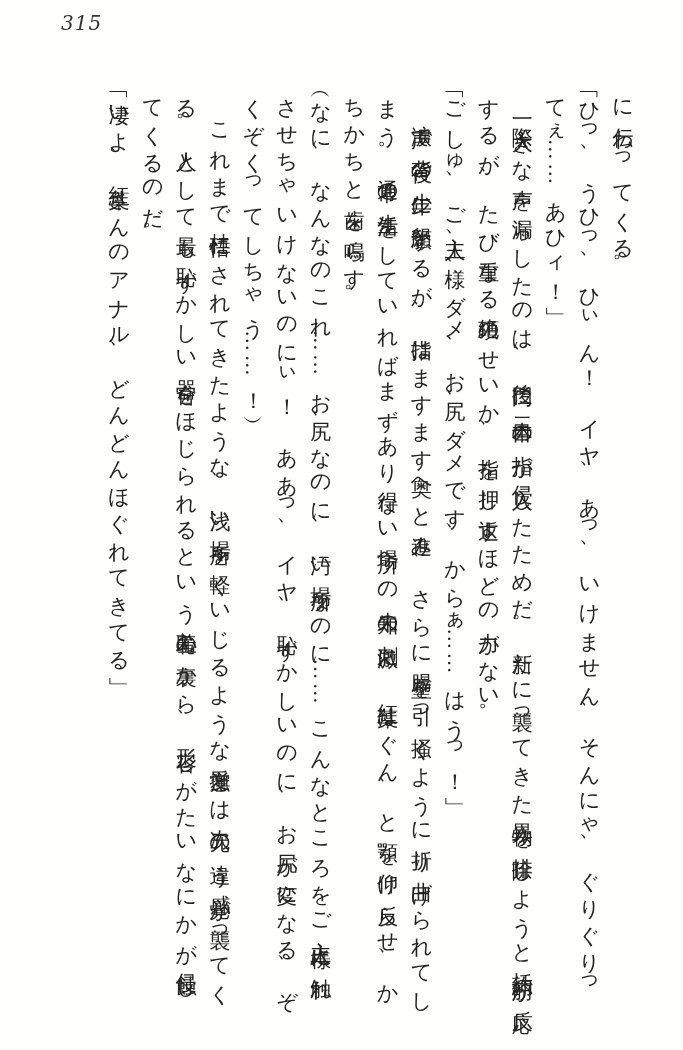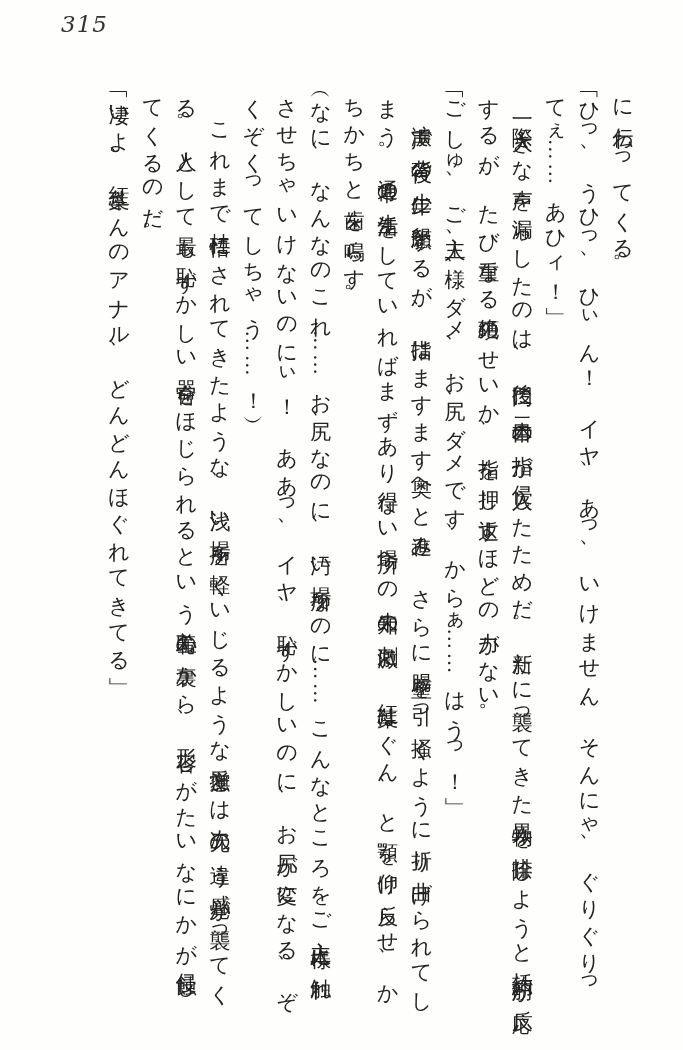--- a/index.html
+++ b/index.html
@@ -14,21 +14,21 @@
     background: #fefefd;
     overflow: hidden;
     font-family: "Liberation Serif", "DejaVu Serif", serif;
   }
   .page-number {
     position: absolute;
     top: 11px;
     left: 61px;
     font-family: "DejaVu Serif", "Liberation Serif", serif;
     font-style: italic;
-    font-size: 23px;
+    font-size: 20px;
     letter-spacing: 1px;
     color: #333333;
   }
   .text-block {
     position: absolute;
     top: 84px;
     right: 44px;
     height: 926px;
     writing-mode: vertical-rl;
     text-orientation: mixed;

